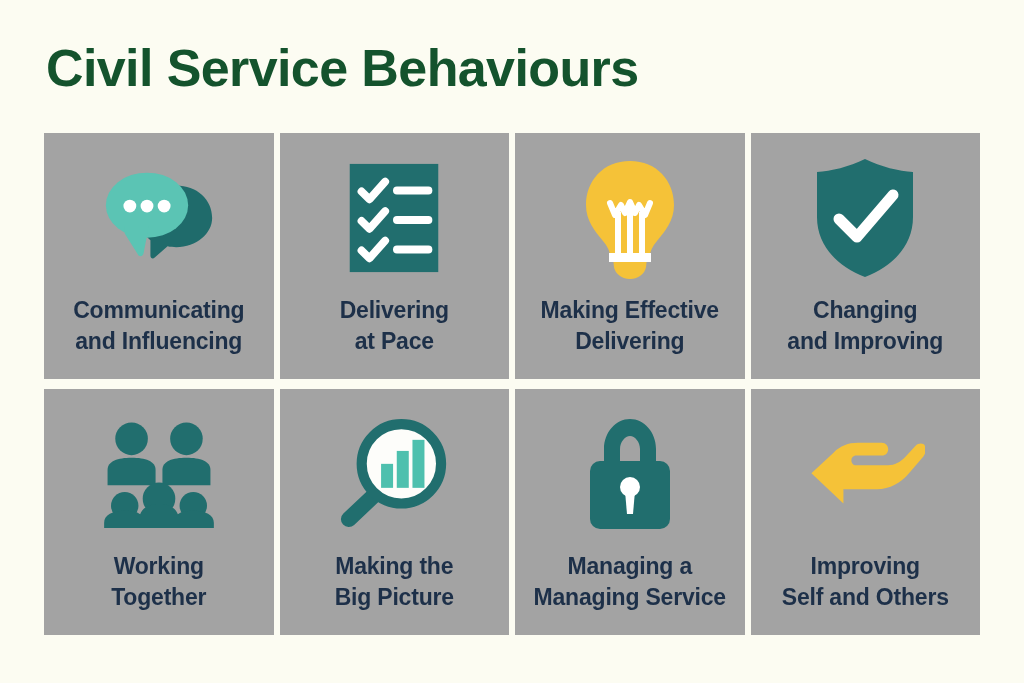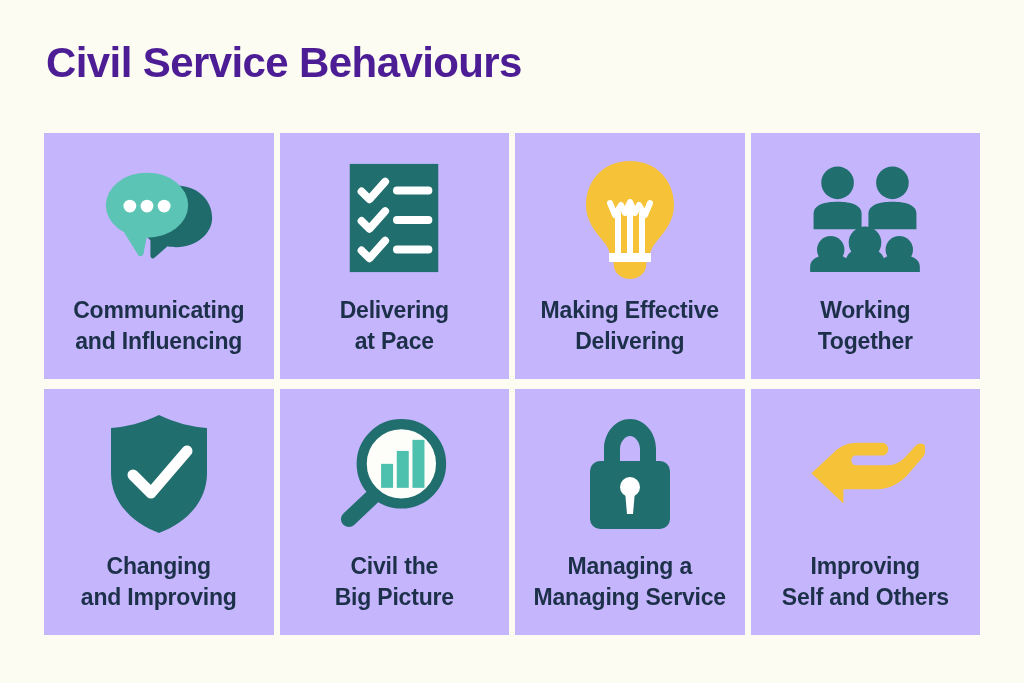--- a/index.html
+++ b/index.html
@@ -20,43 +20,43 @@
     width: 1024px;
     height: 683px;
     background: #FCFCF2;
     box-sizing: border-box;
   }
 
   #page-title {
     position: absolute;
     left: 46px;
     top: 40px;
-    font-size: 42px;
+    font-size: 52px;
     font-weight: bold;
     letter-spacing: -0.6px;
-    color: #4c1d95;
+    color: #14532d;
     line-height: 1.1;
     white-space: nowrap;
   }
 
   #grid {
     position: absolute;
     left: 44px;
     top: 133px;
     width: 936px;
     height: 502px;
     display: grid;
     grid-template-columns: repeat(4, 1fr);
     grid-template-rows: repeat(2, 1fr);
     column-gap: 6px;
     row-gap: 10px;
   }
 
   .card {
-    background: #c4b5fd;
+    background: #a3a3a3;
     display: flex;
     flex-direction: column;
     align-items: center;
     justify-content: flex-start;
     padding-top: 22px;
     box-sizing: border-box;
   }
 
   .icon-wrap {
     width: 120px;
@@ -135,61 +135,61 @@
           <line x1="52" y1="52" x2="52" y2="100" stroke="#FFFFFF" stroke-width="6"></line>
           <line x1="64" y1="57" x2="64" y2="100" stroke="#FFFFFF" stroke-width="6"></line>
         </svg>
       </div>
       <div class="card-label">Making Effective
 Delivering</div>
     </div>
 
     <div class="card">
       <div class="icon-wrap">
+        <svg width="112" height="126" viewBox="0 0 112 126">
+          <path d="M56 4 C40 12 22 16 8 17 L8 62 C8 92 30 112 56 122 C82 112 104 92 104 62 L104 17 C90 16 72 12 56 4 Z" fill="#216E6E"></path>
+          <polyline points="30,64 48,82 84,40" fill="none" stroke="#FFFFFF" stroke-width="11" stroke-linecap="round" stroke-linejoin="round"></polyline>
+        </svg>
+      </div>
+      <div class="card-label">Changing
+and Improving</div>
+    </div>
+
+    <div class="card">
+      <div class="icon-wrap">
         <svg width="140" height="126" viewBox="0 0 140 126">
           <g fill="#216E6E">
             <circle cx="38" cy="22" r="19"></circle>
             <path d="M10 76 L10 58 C10 48 22 44 38 44 C54 44 66 48 66 58 L66 76 Z"></path>
             <circle cx="102" cy="22" r="19"></circle>
             <path d="M74 76 L74 58 C74 48 86 44 102 44 C118 44 130 48 130 58 L130 76 Z"></path>
             <circle cx="70" cy="92" r="19"></circle>
             <circle cx="30" cy="100" r="16"></circle>
             <circle cx="110" cy="100" r="16"></circle>
             <path d="M6 126 L6 120 C6 111 16 106 30 106 C38 106 44 107 48 110 C51 102 59 98 70 98 C81 98 89 102 92 110 C96 107 102 106 110 106 C124 106 134 111 134 120 L134 126 Z"></path>
           </g>
         </svg>
       </div>
       <div class="card-label">Working
 Together</div>
     </div>
 
     <div class="card">
       <div class="icon-wrap">
-        <svg width="112" height="126" viewBox="0 0 112 126">
-          <path d="M56 4 C40 12 22 16 8 17 L8 62 C8 92 30 112 56 122 C82 112 104 92 104 62 L104 17 C90 16 72 12 56 4 Z" fill="#216E6E"></path>
-          <polyline points="30,64 48,82 84,40" fill="none" stroke="#FFFFFF" stroke-width="11" stroke-linecap="round" stroke-linejoin="round"></polyline>
-        </svg>
-      </div>
-      <div class="card-label">Changing
-and Improving</div>
-    </div>
-
-    <div class="card">
-      <div class="icon-wrap">
         <svg width="130" height="126" viewBox="0 0 130 126">
           <line x1="52" y1="78" x2="16" y2="112" stroke="#216E6E" stroke-width="17" stroke-linecap="round"></line>
           <circle cx="73" cy="52" r="43" fill="#FDFDFA" stroke="#216E6E" stroke-width="11"></circle>
           <g fill="#4EC0AE">
             <rect x="51" y="52" width="13" height="26"></rect>
             <rect x="68" y="38" width="13" height="40"></rect>
             <rect x="85" y="26" width="13" height="52"></rect>
           </g>
         </svg>
       </div>
-      <div class="card-label">Civil the
+      <div class="card-label">Making the
 Big Picture</div>
     </div>
 
     <div class="card">
       <div class="icon-wrap">
         <svg width="112" height="126" viewBox="0 0 112 126">
           <path d="M30 58 L30 38 C30 21 42 8 56 8 C70 8 82 21 82 38 L82 58 L66 58 L66 38 C66 31 61 25 56 25 C51 25 46 31 46 38 L46 58 Z" fill="#216E6E"></path>
           <rect x="16" y="50" width="80" height="68" rx="10" fill="#216E6E"></rect>
           <circle cx="56" cy="76" r="10" fill="#FFFFFF"></circle>
           <path d="M51 80 L61 80 L59 103 L53 103 Z" fill="#FFFFFF"></path>

